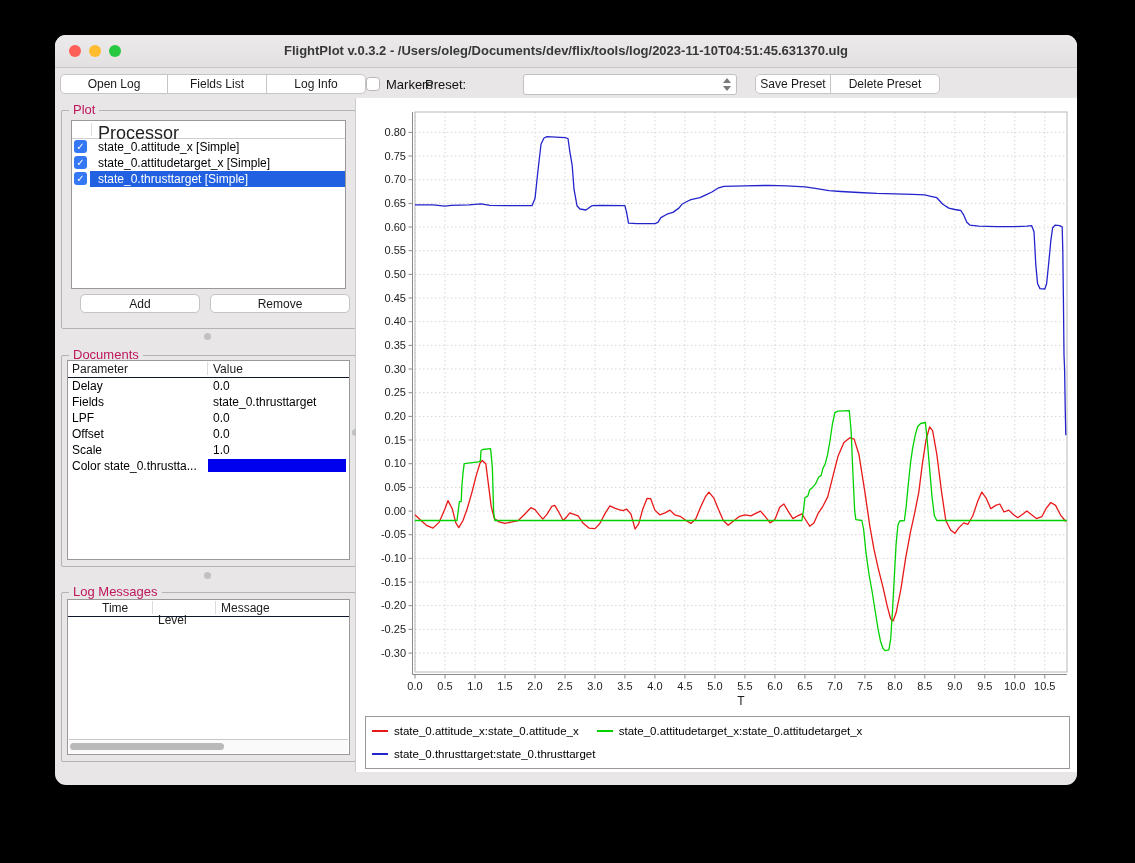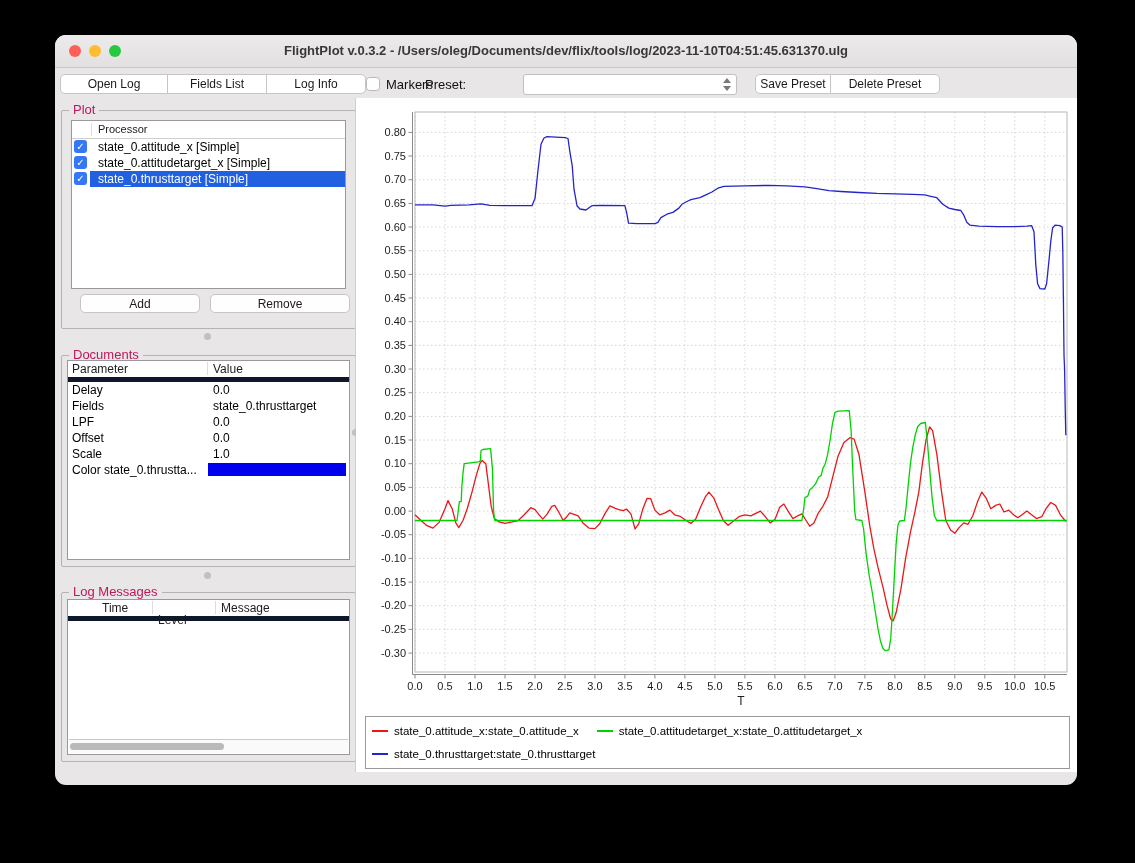--- a/index.html
+++ b/index.html
@@ -29,33 +29,33 @@
          box-sizing:border-box;border-radius:3px;}
   .stepper{position:absolute;right:3px;top:1px;width:12px;height:17px;}
   .stepper .tri{position:absolute;left:2px;width:0;height:0;border-left:4px solid transparent;border-right:4px solid transparent;}
   .stepper .up{top:2px;border-bottom:5px solid #7a7a7a;}
   .stepper .down{bottom:2px;border-top:5px solid #7a7a7a;}
   
   .group{position:absolute;border:1px solid #b5b3b3;border-radius:2px;}
   .group>.gtitle{position:absolute;top:-9px;left:7px;background:#e8e6e6;padding:0 4px;font-size:13px;color:#be185d;}
   
   .listbox{position:absolute;left:9px;top:9px;right:9px;background:#fff;border:1px solid #9a9898;}
-  .list-header{height:17px;border-bottom:1px solid #cfcfcf;font-size:11px;color:#222;position:relative;}
+  .list-header{height:17px;border-bottom:1px solid #cfcfcf;font-size:18px;color:#222;position:relative;}
   .list-header .colsep{position:absolute;left:19px;top:2px;bottom:2px;width:1px;background:#dcdcdc;}
   .list-header .htext{position:absolute;left:26px;top:2px;}
   .lrow{height:16px;position:relative;font-size:12px;color:#000;}
   .lrow .rowbg{position:absolute;left:18px;right:0;top:0;bottom:0;}
   .lrow.selected .rowbg{background:#2160e0;}
   .lrow.selected .ltext{color:#fff;}
   .cb{position:absolute;left:2px;top:1px;width:13px;height:13px;border-radius:3px;background:#3478f6;
       color:#fff;font-size:10px;line-height:13px;text-align:center;font-weight:bold;}
   .ltext{position:absolute;left:26px;top:1px;white-space:nowrap;}
   
   .tablebox{position:absolute;background:#fff;border:1px solid #9a9898;font-size:12px;color:#000;}
-  .thead{height:16px;border-bottom:5px solid #0f172a;position:relative;color:#1c1c1c;}
+  .thead{height:16px;border-bottom:1px solid #0f172a;position:relative;color:#1c1c1c;}
   .thead span{position:absolute;top:1px;}
   .vsep{position:absolute;top:2px;bottom:2px;width:1px;background:#dcdcdc;}
   .trow{height:16px;position:relative;}
   .trow span{position:absolute;top:1px;white-space:nowrap;}
   .swatch{position:absolute;top:1px;height:13px;}
   .hscroll{position:absolute;left:1px;right:1px;bottom:1px;height:13px;border-top:1px solid #c9c9c9;background:#fafafa;}
   .thumb{position:absolute;left:1px;top:3px;width:154px;height:7px;border-radius:4px;background:#b9b9b9;}
   .splitter-dot{position:absolute;width:7px;height:7px;border-radius:50%;background:#c2c0c0;}
   .vdivider{position:absolute;left:300px;top:63px;width:1px;height:674px;background:#cfcdcd;}
   

